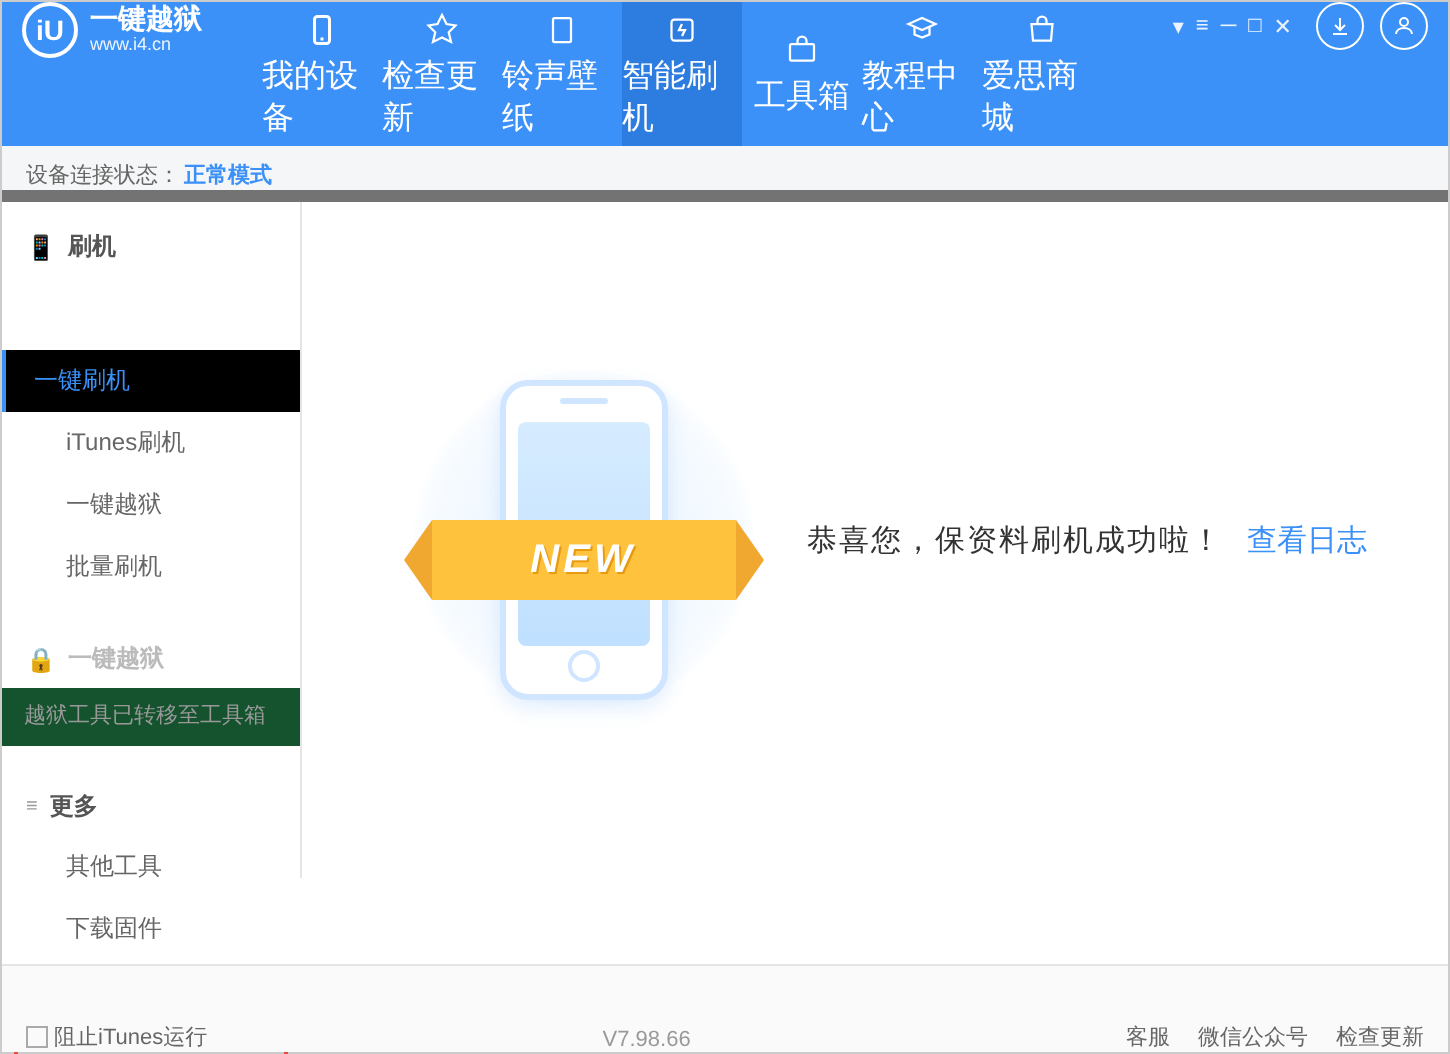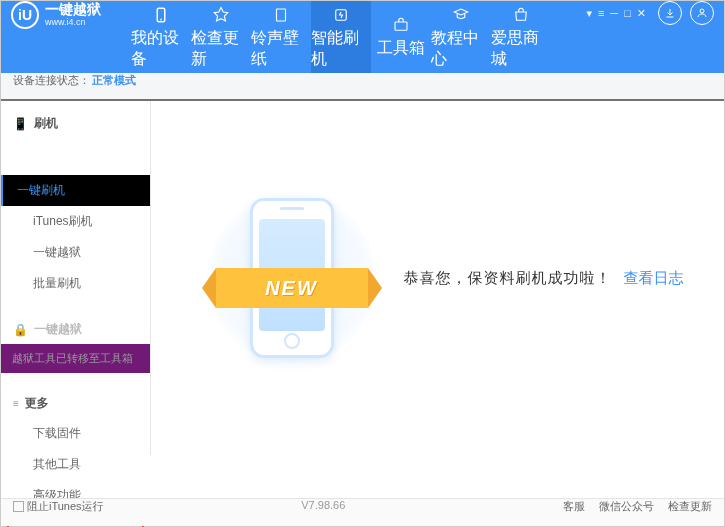--- a/index.html
+++ b/index.html
@@ -16,32 +16,32 @@
 .nav { display: flex; height: 100%; }
 .nav-item { width: 60px; display: flex; flex-direction: column; align-items: center; justify-content: center; gap: 3px; font-size: 16px; cursor: pointer; }
 .nav-item.active { background: #2d7de0; }
 .nav-icon { width: 20px; height: 20px; display: flex; align-items: center; justify-content: center; }
 .header-right { margin-left: auto; display: flex; align-items: center; gap: 8px; }
 .win-controls { display: flex; gap: 6px; font-size: 11px; margin-right: 4px; }
 .win-btn { cursor: pointer; opacity: 0.9; }
 .circ-btn { width: 24px; height: 24px; border: 1.5px solid #fff; border-radius: 50%; display: flex; align-items: center; justify-content: center; cursor: pointer; }
 
 
-.status-bar { height: 28px; background: #f5f6f7; border-bottom: 2px solid #737373; display: flex; align-items: flex-start; padding: 0 12px; font-size: 11px; color: #666; }
+.status-bar { height: 28px; background: #f5f6f7; border-bottom: 6px solid #737373; display: flex; align-items: flex-end; padding: 0 12px; font-size: 11px; color: #666; }
 .status-val { color: #3b91f7; font-weight: bold; margin-left: 2px; }
 
 
 .body { flex: 1; display: flex; min-height: 0; }
 .sidebar { width: 150px; border-right: 1px solid #e5e5e5; display: flex; flex-direction: column; font-size: 12px; }
 .side-section { padding: 8px 0; }
 .side-head { display: flex; align-items: center; gap: 6px; padding: 6px 12px; color: #555; font-weight: bold; cursor: pointer; }
 .side-head .chev { font-size: 10px; color: #999; }
 .side-item { padding: 7px 12px 7px 32px; color: #666; cursor: pointer; }
 .side-item.active { background: #000000; color: #3b91f7; border-left: 2px solid #3b91f7; padding-left: 14px; margin-top: 37px; }
-.side-item.muted { background: #701a75; color: #999; font-size: 11px; line-height: 1.4; padding-left: 11px; }
+.side-item.muted { background: #14532d; color: #999; font-size: 11px; line-height: 1.4; padding-left: 11px; }
 .side-head.locked { color: #bbb; }
 .lock-icon { color: #ccc; }
 
 .checkbox-row { padding: 8px 10px; border: 2px solid #e74c3c; margin: 4px 6px; display: flex; gap: 10px; font-size: 11px; color: #888; }
 .cb { display: flex; align-items: center; gap: 3px; cursor: pointer; }
 .cb .box { width: 11px; height: 11px; border: 1px solid #aaa; }
 .cb.disabled { color: #ccc; }
 .cb.disabled .box { border-color: #ddd; }
 
 
@@ -56,21 +56,21 @@
 .ribbon-end { width: 0; height: 0; border-top: 20px solid transparent; border-bottom: 20px solid transparent; }
 .ribbon-end.left { border-right: 14px solid #f0a830; }
 .ribbon-end.right { border-left: 14px solid #f0a830; }
 .ribbon-body { flex: 1; background: #ffc23c; display: flex; align-items: center; justify-content: center; font-weight: 900; color: #fff; font-size: 20px; font-style: italic; letter-spacing: 2px; text-shadow: 1px 1px 0 #e69b12; }
 
 .success-msg { font-size: 15px; color: #333; letter-spacing: 1px; }
 .ok-btn { padding: 6px 26px; border: 1px solid #ccc; background: #fff; font-size: 12px; cursor: pointer; color: #444; }
 .log-link { font-size: 15px; color: #3b91f7; cursor: pointer; }
 
 
-.footer { height: 28px; border-top: 1px solid #e5e5e5; display: flex; align-items: flex-start; padding: 0 12px; font-size: 11px; color: #666; background: #fafafa; margin-top: 43px; }
+.footer { height: 44px; border-top: 1px solid #e5e5e5; display: flex; align-items: flex-end; padding: 0 12px; font-size: 11px; color: #666; background: #fafafa; margin-top: 43px; }
 .footer .cb .box { width: 11px; height: 11px; border: 1px solid #aaa; }
 .footer-right { margin-left: auto; display: flex; gap: 14px; }
 .footer-link { cursor: pointer; }
 .version { margin-left: auto; margin-right: 20px; color: #999; }
 </style>
 </head>
 <body>
 
 <div class="app">
 
@@ -189,22 +189,22 @@
           <span class="lock-icon">🔒</span>
           <span>一键越狱</span>
         </div>
         <div class="side-item muted">越狱工具已转移至工具箱</div>
       </div>
       <div class="side-section">
         <div class="side-head">
           <span class="chev">≡</span>
           <span>更多</span>
         </div>
+        <div class="side-item">其他工具</div>
         <div class="side-item">下载固件</div>
-        <div class="side-item">其他工具</div>
         <div class="side-item">高级功能</div>
       </div>
 
       <div class="checkbox-row">
         <label class="cb">
           <span class="box"></span>
             <span>自动激活</span>
         </label>
         <label class="cb disabled">
           <span class="box"></span>

